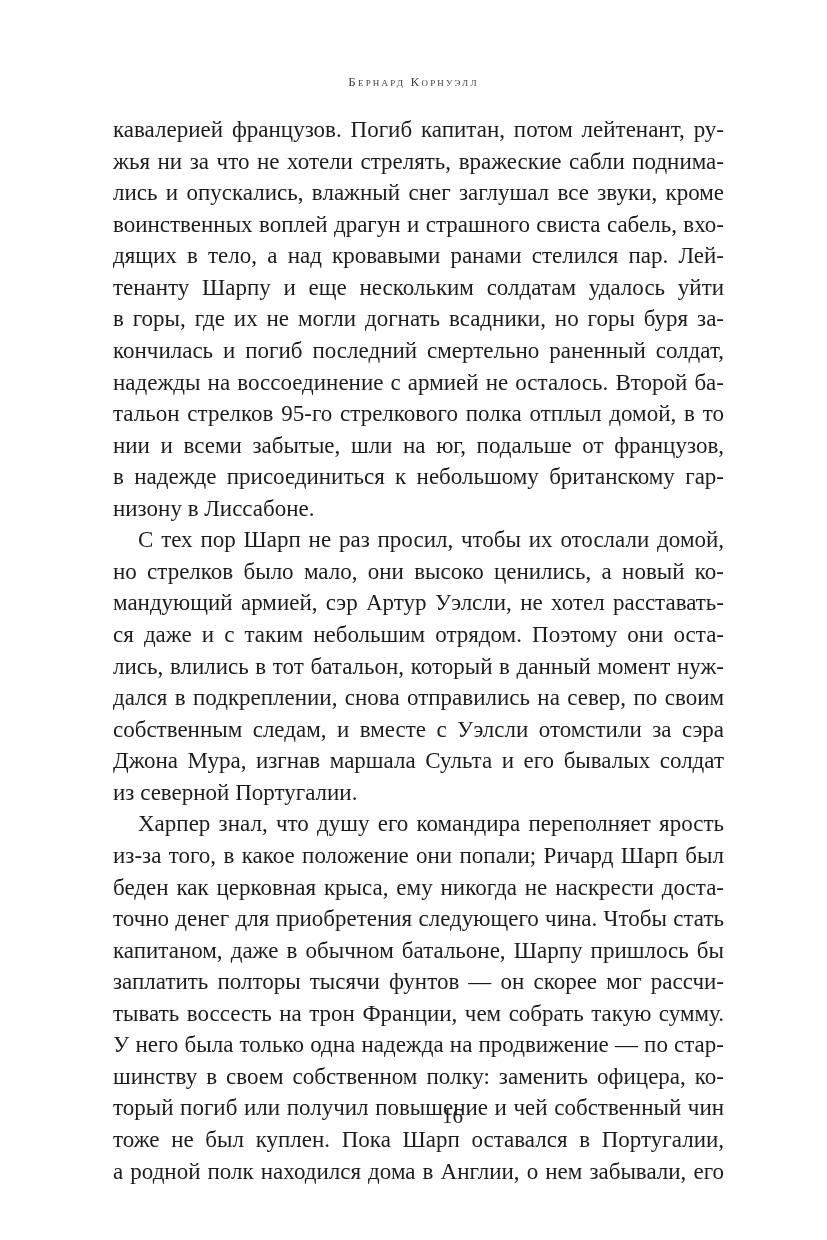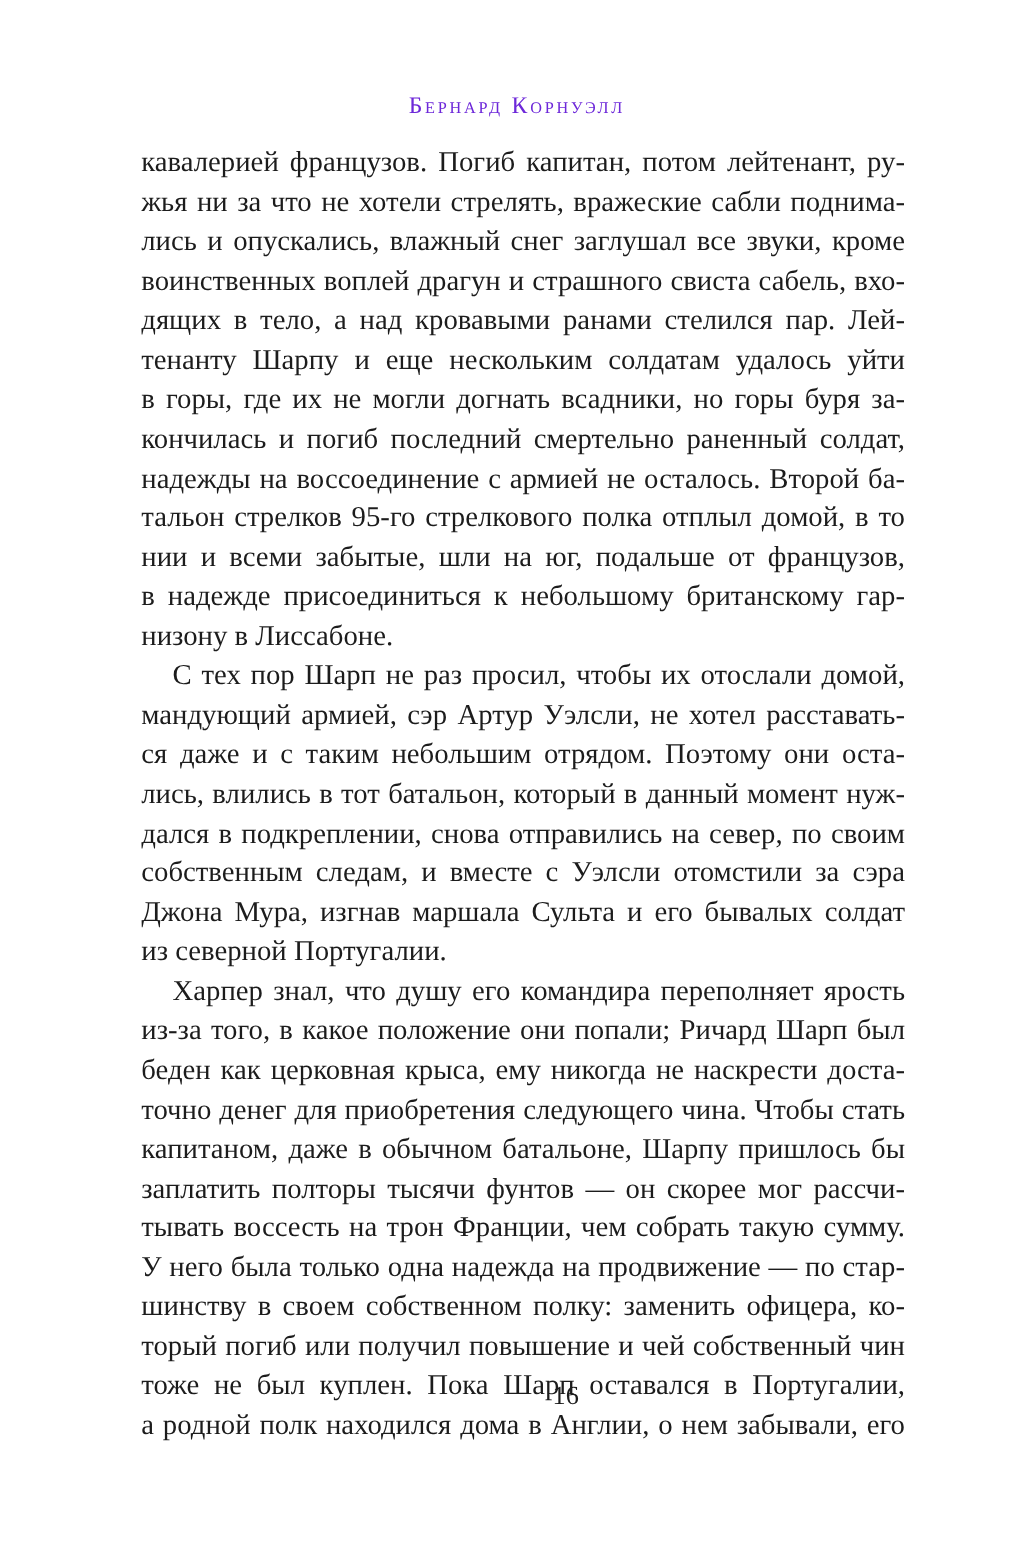--- a/index.html
+++ b/index.html
@@ -14,24 +14,24 @@
       overflow: hidden;
       font-family: "Liberation Serif", "DejaVu Serif", serif;
       color: #1c1c1c;
     }
     .running-head {
       position: absolute;
       top: 74px;
       left: 0;
       width: 827px;
       text-align: center;
-      font-size: 19px;
+      font-size: 13px;
       letter-spacing: 2.2px;
       font-variant: small-caps;
-      color: #6d28d9;
+      color: #404040;
     }
     .text-block {
       position: absolute;
       top: 114px;
       left: 113px;
       width: 611px;
     }
     .line {
       display: block;
       height: 31.57px;
@@ -76,20 +76,21 @@
       <span class="line">в горы, где их не могли догнать всадники, но горы буря за-</span>
       <span class="line">кончилась и погиб последний смертельно раненный солдат,</span>
       <span class="line">надежды на воссоединение с армией не осталось. Второй ба-</span>
       <span class="line">тальон стрелков 95-го стрелкового полка отплыл домой, в то</span>
       <span class="line">нии и всеми забытые, шли на юг, подальше от французов,</span>
       <span class="line">в надежде присоединиться к небольшому британскому гар-</span>
       <span class="line last">низону в Лиссабоне.</span>
     </div>
     <div class="paragraph">
       <span class="line indent">С тех пор Шарп не раз просил, чтобы их отослали домой,</span>
+      <span class="line">но стрелков было мало, они высоко ценились, а новый ко-</span>
       <span class="line">мандующий армией, сэр Артур Уэлсли, не хотел расставать-</span>
       <span class="line">ся даже и с таким небольшим отрядом. Поэтому они оста-</span>
       <span class="line">лись, влились в тот батальон, который в данный момент нуж-</span>
       <span class="line">дался в подкреплении, снова отправились на север, по своим</span>
       <span class="line">собственным следам, и вместе с Уэлсли отомстили за сэра</span>
       <span class="line">Джона Мура, изгнав маршала Сульта и его бывалых солдат</span>
       <span class="line last">из северной Португалии.</span>
     </div>
     <div class="paragraph">
       <span class="line indent">Харпер знал, что душу его командира переполняет ярость</span>

